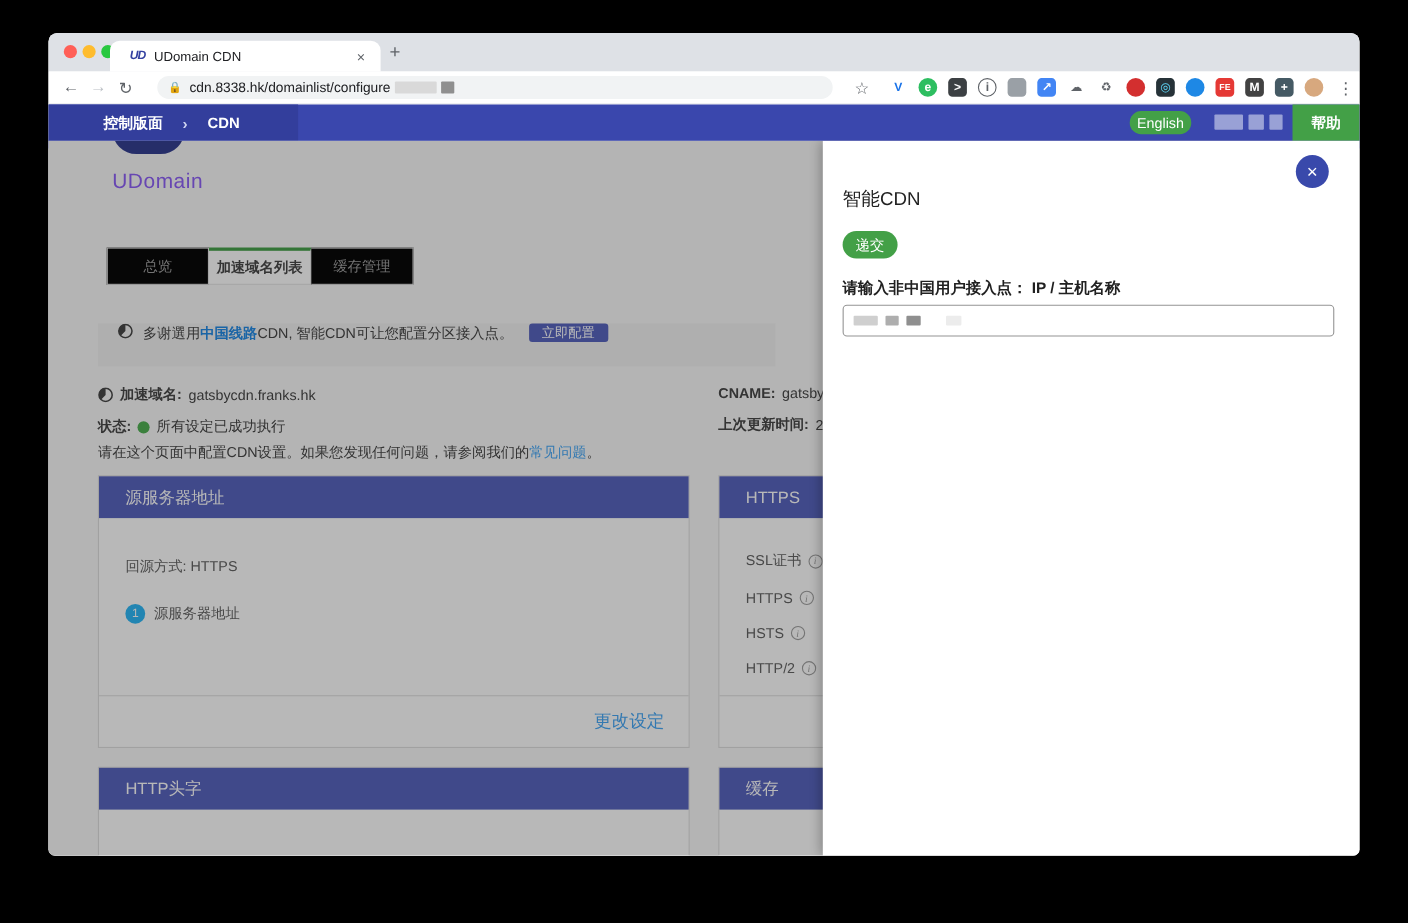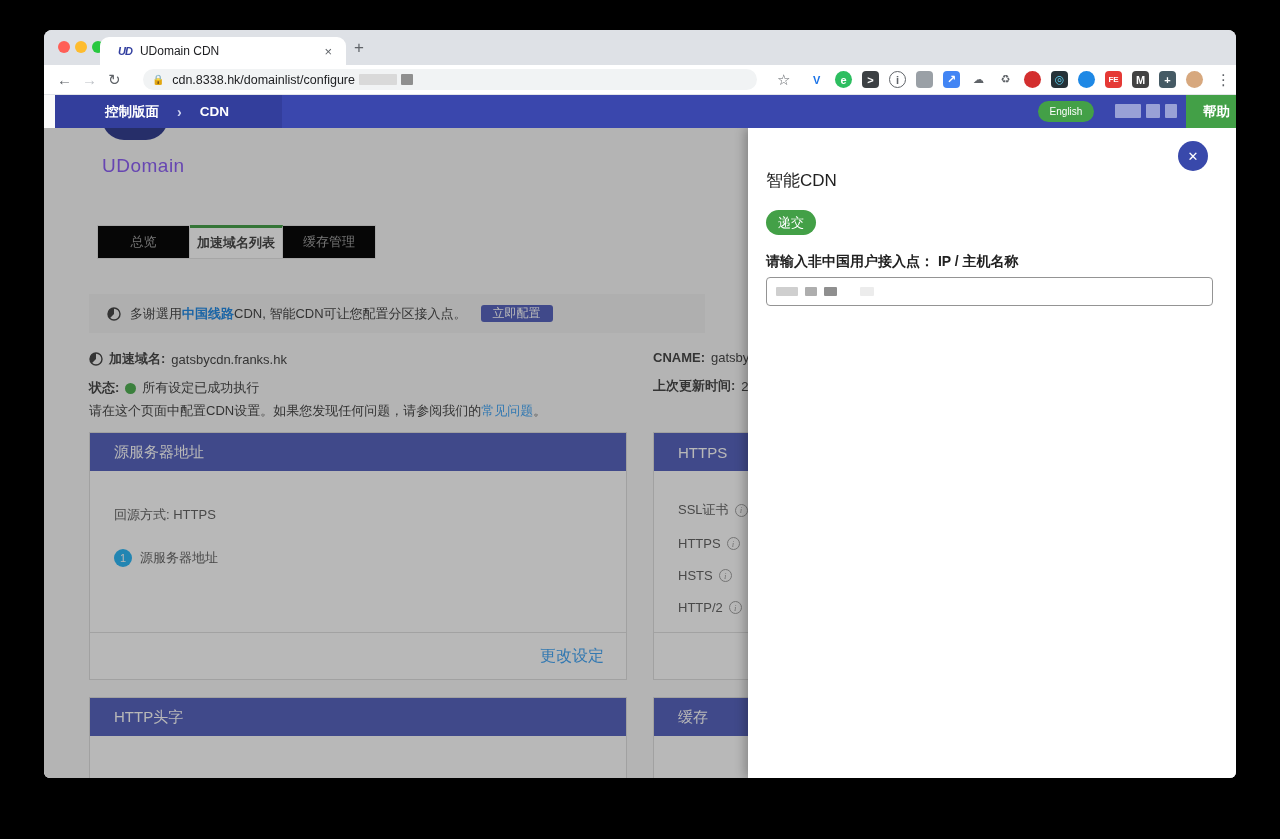--- a/index.html
+++ b/index.html
@@ -29,27 +29,27 @@
              display:flex; align-items:center; padding:0 10px; position:relative; }
   #lock-icon { font-size:10px; color:#5f6368; margin-right:7px; }
   #url-text { font-size:12.5px; color:#202124; }
   .redact { background:#d9d9d9; border-radius:1px; display:inline-block; height:11px; vertical-align:middle; }
   #ext-row { display:flex; align-items:center; gap:10px; margin-left:12px; }
   .ext { width:17px; height:17px; border-radius:4px; display:flex; align-items:center;
          justify-content:center; font-size:11px; font-weight:bold; overflow:hidden; }
   .ext.circle { border-radius:50%; }
 
   
-  #navbar { position:absolute; left:0; top:65px; width:100%; height:40px; background:#3a47ad;margin-left:11px; }
+  #navbar { position:absolute; left:0; top:65px; width:100%; height:40px; background:#3a47ad; }
   #crumb-bg { position:absolute; left:0; top:0; width:227px; height:33px; background:#333e9c; }
   #crumbs { position:absolute; left:50px; top:0; height:33px; display:flex; align-items:center; gap:18px; }
   .crumb { color:#fff; font-size:13.5px; font-weight:bold; }
   .crumb-sep { color:#cdd3f0; font-size:14px; font-weight:bold; }
   #english-btn { position:absolute; left:983px; top:6px; width:56px; height:21px; background:#43a047;
-                 border-radius:11px; color:#fff; font-size:10px; display:flex; align-items:center; justify-content:center; }
+                 border-radius:11px; color:#fff; font-size:13px; display:flex; align-items:center; justify-content:center; }
   #nav-blur { position:absolute; left:1060px; top:9px; width:66px; height:14px; display:flex; gap:5px; }
   .nav-blur-block { background:#aab1dd; opacity:.85; border-radius:1px; height:100%; }
   #help-btn { position:absolute; left:1131px; top:0; width:61px; height:33px; background:#43a047;
               color:#fff; font-size:13.5px; font-weight:bold; display:flex; align-items:center; justify-content:center; }
 
   
   #content { position:absolute; left:0; top:98px; width:100%; height:650px; background:#fafafa; overflow:hidden; }
 
   #logo { position:absolute; left:58px; top:-16px; }
   #logo-glyph { width:66px; height:28px; background:#2f3a8f; border-radius:0 0 22px 22px; position:relative; }
@@ -57,21 +57,21 @@
                       background:#4a55b0; border-radius:0 0 16px 4px; }
   #logo-text { font-size:19px; color:#8b5cf6; margin-top:15px; letter-spacing:.5px; }
 
   #page-tabs { position:absolute; left:53px; top:97px; display:flex; }
   .ptab { width:93px; height:34px; display:flex; align-items:center; justify-content:center;
           font-size:13px; color:#9e9e9e; background:#000000; border:1px solid #e6e6e6; border-left:none; }
   .ptab:first-child { border-left:1px solid #e6e6e6; }
   .ptab.active { background:#fff; color:#424242; font-weight:bold; border-top:3px solid #43a047; }
 
   #notice { position:absolute; left:45px; top:166px; width:616px; height:39px; background:#f2f2f2;
-            display:flex; align-items:center; padding-left:18px; font-size:13px; color:#424242; }
+            display:flex; align-items:flex-start; padding-left:18px; font-size:13px; color:#424242; }
   #notice .link { color:#1e88e5; font-weight:bold; }
   #notice-btn { margin-left:14px; background:#5460bd; color:#fff; font-size:12px; padding:0 12px; border-radius:3px; border:none; }
 
   .info-row { position:absolute; left:45px; font-size:13px; color:#424242; display:flex; align-items:center; gap:6px; }
   .b { font-weight:bold; }
   .dot { width:11px; height:11px; border-radius:50%; background:#4caf50; display:inline-block; }
   .blue-link { color:#42a5f5; }
   .globe-svg { width:14px; height:14px; }
 
   

